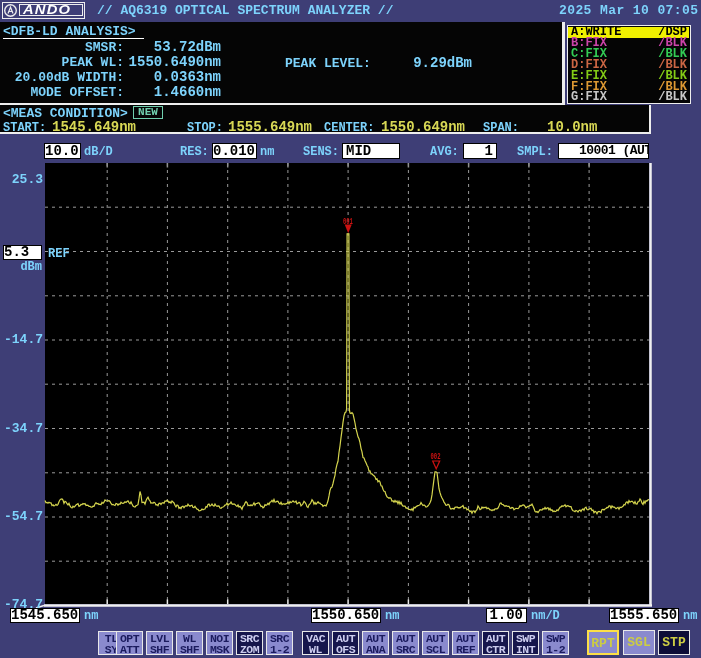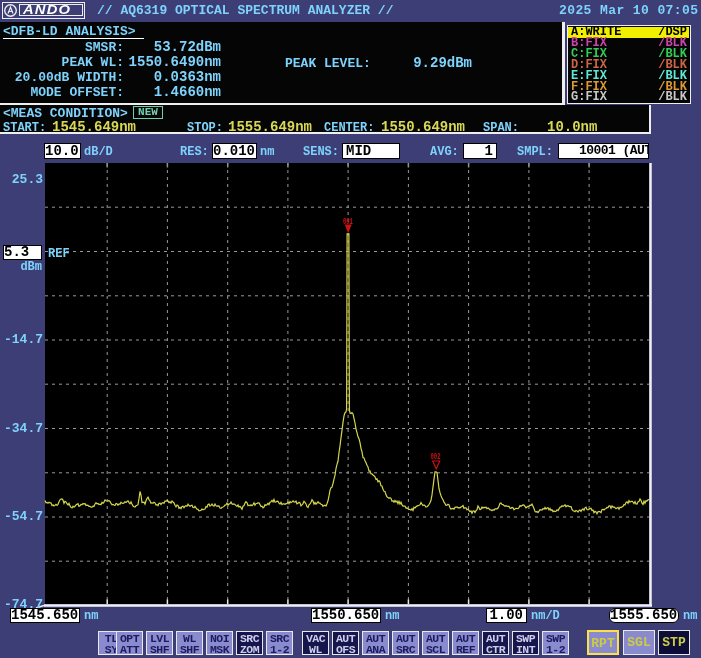--- a/index.html
+++ b/index.html
@@ -44,21 +44,21 @@
     <span style="position:absolute;right:2px;">/BLK</span>
   </div>
 <div class="ab" style="left:568px;top:48.8px;width:121px;height:11px;color:#33cc55;font-size:12px;line-height:11px;font-weight:bold;">
     <span style="position:absolute;left:3px;">C:FIX</span>
     <span style="position:absolute;right:2px;">/BLK</span>
   </div>
 <div class="ab" style="left:568px;top:59.699999999999996px;width:121px;height:11px;color:#cc6644;font-size:12px;line-height:11px;font-weight:bold;">
     <span style="position:absolute;left:3px;">D:FIX</span>
     <span style="position:absolute;right:2px;">/BLK</span>
   </div>
-<div class="ab" style="left:568px;top:70.6px;width:121px;height:11px;color:#5eead4;font-size:12px;line-height:11px;font-weight:bold;">
+<div class="ab" style="left:568px;top:70.6px;width:121px;height:11px;color:#84cc16;font-size:12px;line-height:11px;font-weight:bold;">
     <span style="position:absolute;left:3px;">E:FIX</span>
     <span style="position:absolute;right:2px;">/BLK</span>
   </div>
 <div class="ab" style="left:568px;top:81.5px;width:121px;height:11px;color:#dd9933;font-size:12px;line-height:11px;font-weight:bold;">
     <span style="position:absolute;left:3px;">F:FIX</span>
     <span style="position:absolute;right:2px;">/BLK</span>
   </div>
 <div class="ab" style="left:568px;top:92.4px;width:121px;height:11px;color:#c8c8c8;font-size:12px;line-height:11px;font-weight:bold;">
     <span style="position:absolute;left:3px;">G:FIX</span>
     <span style="position:absolute;right:2px;">/BLK</span>
@@ -139,21 +139,21 @@
 <div class="ab w f13" style="left:0;top:509.79999999999995px;width:43px;text-align:right;">-54.7</div>
 <div class="ab w f13" style="left:0;top:598px;width:43px;text-align:right;">-74.7</div>
 <div class="ab box" style="left:3px;top:245px;width:39px;height:15px;font-size:14px;line-height:13px;padding-right:14px;text-align:center;">5.3</div>
 <div class="ab w f12" style="left:0px;top:261px;width:42px;text-align:right;">dBm</div>
 <div class="ab box" style="left:10px;top:608px;width:70px;height:15px;font-size:14px;line-height:13px;padding-right:3px;text-align:right;">1545.650</div>
 <div class="ab w f12" style="left:84px;top:610px;">nm</div>
 <div class="ab box" style="left:311px;top:608px;width:70px;height:15px;font-size:14px;line-height:13px;padding-right:3px;text-align:right;">1550.650</div>
 <div class="ab w f12" style="left:385px;top:610px;">nm</div>
 <div class="ab box" style="left:486px;top:608px;width:41px;height:15px;font-size:14px;line-height:13px;padding-right:3px;text-align:right;">1.00</div>
 <div class="ab w f12" style="left:531px;top:610px;">nm/D</div>
-<div class="ab box" style="left:609px;top:608px;width:70px;height:15px;font-size:14px;line-height:13px;padding-right:3px;text-align:right;border-radius:6px;">1555.650</div>
+<div class="ab box" style="left:609px;top:608px;width:70px;height:15px;font-size:14px;line-height:13px;padding-right:3px;text-align:right;">1555.650</div>
 <div class="ab w f12" style="left:683px;top:610px;">nm</div>
 <div class="ab" style="left:86px;top:631px;width:27px;height:24px;background:#8a8ace;border:1px solid #e8e8e8;color:#1b1b5e;font-size:11.5px;line-height:11px;font-weight:bold;letter-spacing:-0.5px;text-align:right;padding-top:1px;margin-left:12px;">TLS<br>SYC</div>
 <div class="ab" style="left:116px;top:631px;width:27px;height:24px;background:#8a8ace;border:1px solid #e8e8e8;color:#1b1b5e;font-size:11.5px;line-height:11px;font-weight:bold;letter-spacing:-0.5px;text-align:center;padding-top:1px;">OPT<br>ATT</div>
 <div class="ab" style="left:146px;top:631px;width:27px;height:24px;background:#8a8ace;border:1px solid #e8e8e8;color:#1b1b5e;font-size:11.5px;line-height:11px;font-weight:bold;letter-spacing:-0.5px;text-align:center;padding-top:1px;">LVL<br>SHF</div>
 <div class="ab" style="left:176px;top:631px;width:27px;height:24px;background:#8a8ace;border:1px solid #e8e8e8;color:#1b1b5e;font-size:11.5px;line-height:11px;font-weight:bold;letter-spacing:-0.5px;text-align:center;padding-top:1px;">WL<br>SHF</div>
 <div class="ab" style="left:206px;top:631px;width:27px;height:24px;background:#8a8ace;border:1px solid #e8e8e8;color:#1b1b5e;font-size:11.5px;line-height:11px;font-weight:bold;letter-spacing:-0.5px;text-align:center;padding-top:1px;">NOI<br>MSK</div>
 <div class="ab" style="left:236px;top:631px;width:27px;height:24px;background:#16164c;border:1px solid #e8e8e8;color:#ccccee;font-size:11.5px;line-height:11px;font-weight:bold;letter-spacing:-0.5px;text-align:center;padding-top:1px;">SRC<br>ZOM</div>
 <div class="ab" style="left:266px;top:631px;width:27px;height:24px;background:#8a8ace;border:1px solid #e8e8e8;color:#1b1b5e;font-size:11.5px;line-height:11px;font-weight:bold;letter-spacing:-0.5px;text-align:center;padding-top:1px;">SRC<br>1-2</div>
 <div class="ab" style="left:302px;top:631px;width:27px;height:24px;background:#16164c;border:1px solid #e8e8e8;color:#ccccee;font-size:11.5px;line-height:11px;font-weight:bold;letter-spacing:-0.5px;text-align:center;padding-top:1px;">VAC<br>WL</div>
 <div class="ab" style="left:332px;top:631px;width:27px;height:24px;background:#16164c;border:1px solid #e8e8e8;color:#ccccee;font-size:11.5px;line-height:11px;font-weight:bold;letter-spacing:-0.5px;text-align:center;padding-top:1px;">AUT<br>OFS</div>

